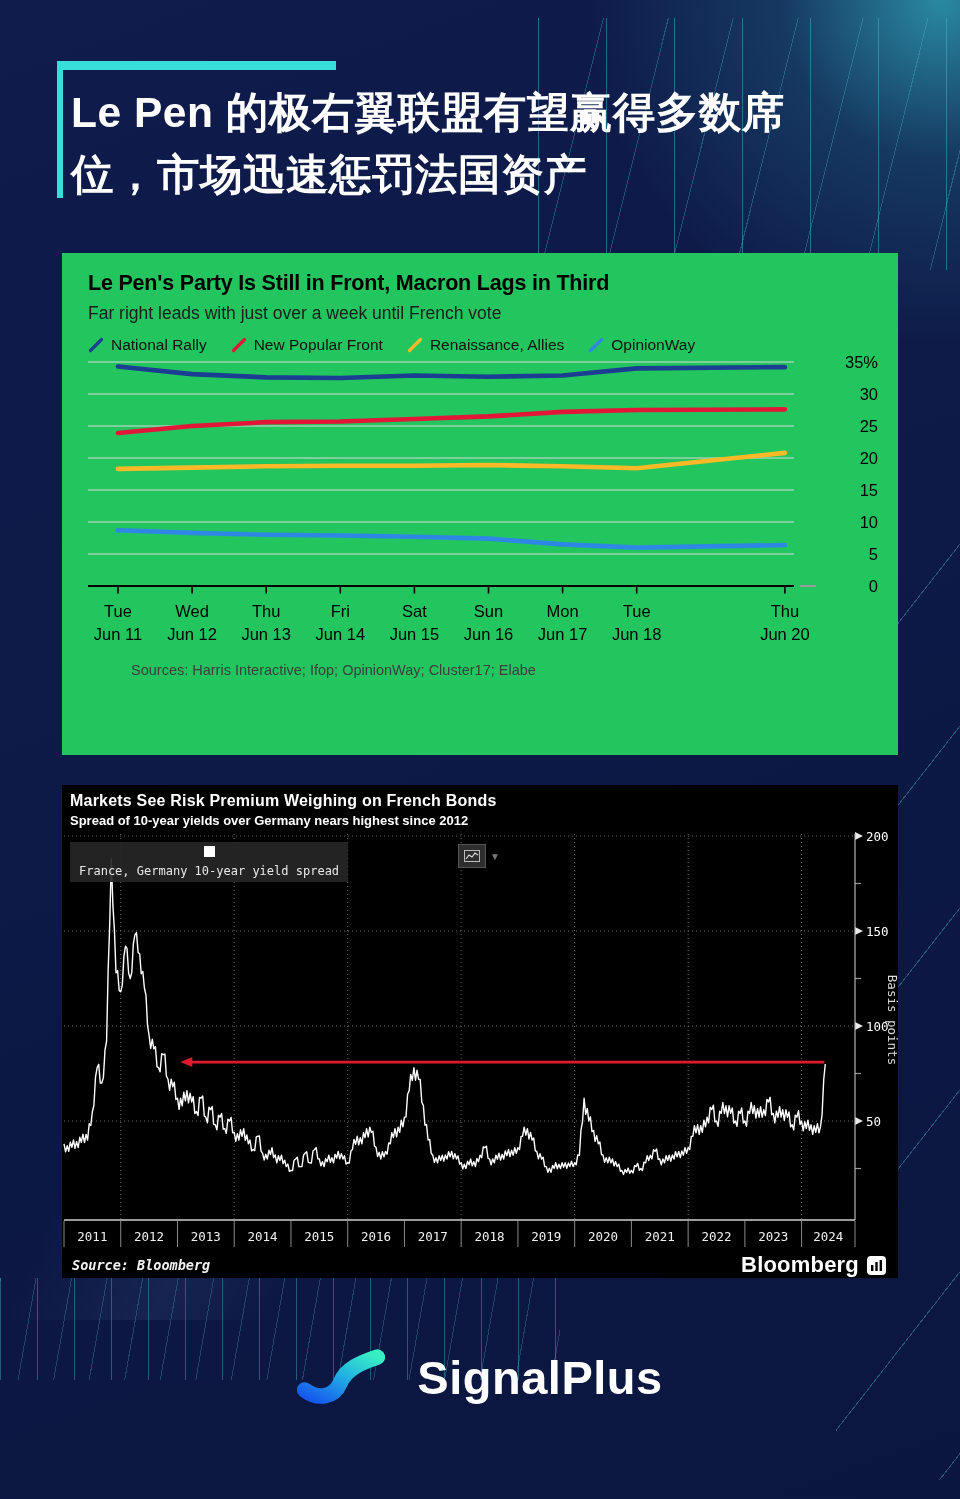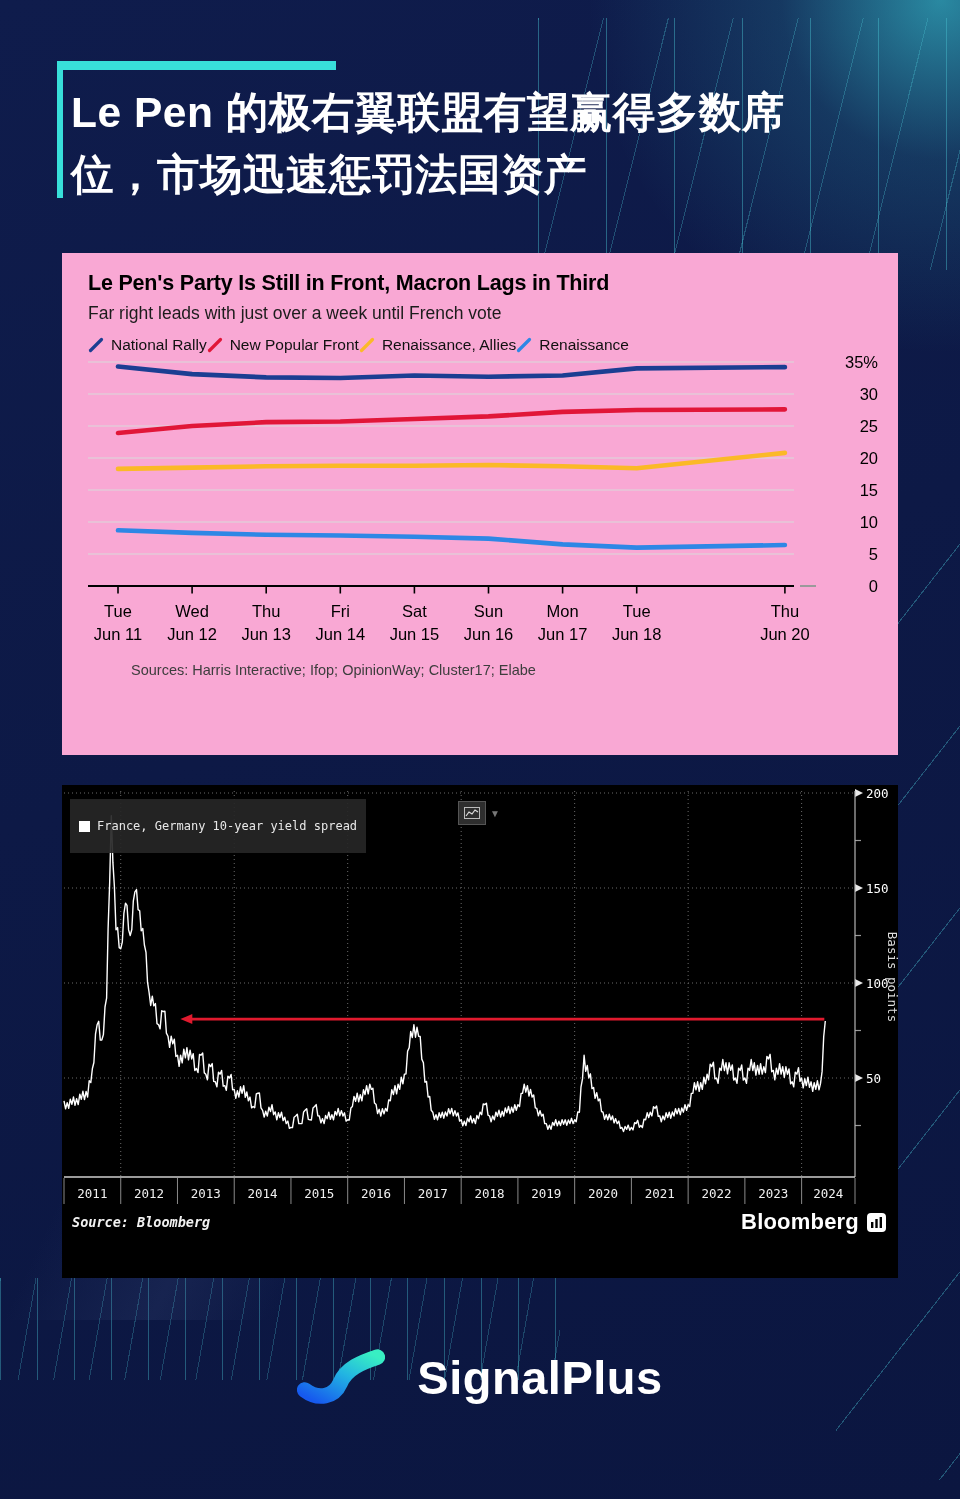--- a/index.html
+++ b/index.html
@@ -40,40 +40,40 @@
     border-top:9px solid #38dfda;border-left:6px solid #38dfda;
   }
   .headline{
     position:absolute;left:71px;top:82px;width:810px;
     color:#ffffff;font-size:42.5px;font-weight:700;line-height:1.46;
     letter-spacing:.5px;
   }
   
   .card1{
     position:absolute;left:62px;top:253px;width:836px;height:502px;
-    background:#f9a8d4;box-sizing:border-box;padding:18px 26px 0 26px;
+    background:#22c55e;box-sizing:border-box;padding:18px 26px 0 26px;
   }
   .c1-title{font-size:21.5px;font-weight:700;color:#000;letter-spacing:-.2px;}
   .c1-sub{font-size:17.5px;color:#1c1c1c;margin-top:7px;}
-  .c1-legend{display:flex;margin-top:12px;font-size:15.5px;color:#111;align-items:center;flex-wrap:nowrap;}
+  .c1-legend{display:flex;gap:24px;margin-top:12px;font-size:15.5px;color:#111;align-items:center;flex-wrap:nowrap;}
   .c1-legend .li{display:flex;gap:7px;align-items:center;white-space:nowrap;}
   .c1-src{font-size:14.5px;color:#3d3d3d;line-height:20px;margin-top:14px;margin-left:43px;}
   
   .card2{
     position:absolute;left:62px;top:785px;width:836px;height:493px;
     background:#000;color:#fff;box-sizing:border-box;
   }
   .c2-head{padding:7px 0 0 8px;}
   .c2-title{font-size:16px;font-weight:700;letter-spacing:.2px;}
   .c2-sub{font-size:13px;font-weight:700;margin-top:3px;}
   .c2-plotwrap{position:relative;margin-top:2px;}
   .c2-legend{
     position:absolute;left:8px;top:12px;background:rgba(38,38,38,.92);
-    padding:20px 9px;display:flex;align-items:center;gap:7px;
-    font-family:"DejaVu Sans Mono",monospace;font-size:12px;color:#e8e8e8;
+    padding:4px 9px;display:flex;align-items:center;gap:7px;
+    font-family:"DejaVu Sans Mono",monospace;font-size:12px;color:#e8e8e8;flex-direction:column;
   }
   .c2-legend .sq{width:11px;height:11px;background:#fff;}
   .c2-toolbar{position:absolute;left:396px;top:14px;display:flex;align-items:center;gap:4px;}
   .tb-btn{width:26px;height:22px;background:#2e2e2e;border:1px solid #555;display:flex;align-items:center;justify-content:center;}
   .tb-caret{color:#777;font-size:10px;}
   .c2-bottom{display:flex;justify-content:space-between;align-items:center;padding:2px 12px 0 10px;}
   .c2-source{font-family:"DejaVu Sans Mono",monospace;font-weight:700;font-size:13.5px;color:#f2f2f2;font-style:italic;}
   .bb-brand{display:flex;align-items:center;gap:8px;color:#fff;font-size:22px;font-weight:700;letter-spacing:.2px;}
   
   .footer{
@@ -116,21 +116,21 @@
       <span class="li">
         <svg width="16" height="16" viewBox="0 0 16 16">
           <line x1="2.5" y1="13.5" x2="13.5" y2="2.5" stroke="#fbb927" stroke-width="3.2" stroke-linecap="round"></line>
         </svg>
         <span>Renaissance, Allies</span>
       </span>
       <span class="li">
         <svg width="16" height="16" viewBox="0 0 16 16">
           <line x1="2.5" y1="13.5" x2="13.5" y2="2.5" stroke="#2e87e5" stroke-width="3.2" stroke-linecap="round"></line>
         </svg>
-        <span>Renaissance</span>
+        <span>OpinionWay</span>
       </span>
     </div>
   <svg id="poll-svg" width="792" height="292" viewBox="0 0 792 292">
       <line x1="0" y1="8" x2="706" y2="8" stroke="#dadada" stroke-width="1.2"></line>
       <text x="790" y="14" text-anchor="end" font-size="16.5" fill="#000">35%</text>
       <line x1="0" y1="40" x2="706" y2="40" stroke="#dadada" stroke-width="1.2"></line>
       <text x="790" y="46" text-anchor="end" font-size="16.5" fill="#000">30</text>
       <line x1="0" y1="72" x2="706" y2="72" stroke="#dadada" stroke-width="1.2"></line>
       <text x="790" y="78" text-anchor="end" font-size="16.5" fill="#000">25</text>
       <line x1="0" y1="104" x2="706" y2="104" stroke="#dadada" stroke-width="1.2"></line>
@@ -175,20 +175,24 @@
       <polyline points="30,79.04 104.1,72 178.2,68.16 252.29999999999998,67.52000000000001 326.4,64.96 400.5,62.400000000000006 474.59999999999997,57.92000000000001 548.6999999999999,56 696.9,55.35999999999999" fill="none" stroke="#e11638" stroke-width="4.6" stroke-linejoin="round" stroke-linecap="round"></polyline>
       <polyline points="30,114.88 104.1,113.60000000000001 178.2,112.32000000000001 252.29999999999998,111.68 326.4,111.68 400.5,111.04000000000002 474.59999999999997,112.32000000000001 548.6999999999999,114.24000000000001 696.9,98.88" fill="none" stroke="#fbb927" stroke-width="4.6" stroke-linejoin="round" stroke-linecap="round"></polyline>
       <polyline points="30,176.32000000000002 104.1,178.88 178.2,180.8 252.29999999999998,181.44000000000003 326.4,182.72000000000003 400.5,184.64000000000001 474.59999999999997,190.4 548.6999999999999,193.60000000000002 696.9,191.04000000000002" fill="none" stroke="#2e87e5" stroke-width="4.6" stroke-linejoin="round" stroke-linecap="round"></polyline>
     </svg>
   <div class="c1-src">
     <div>Sources: Harris Interactive; Ifop; OpinionWay; Cluster17; Elabe</div>
   </div>
 </div>
 
 <div class="card2">
+  <div class="c2-head">
+    <div class="c2-title">Markets See Risk Premium Weighing on French Bonds</div>
+    <div class="c2-sub">Spread of 10-year yields over Germany nears highest since 2012</div>
+  </div>
   <div class="c2-plotwrap">
     <svg id="bond-svg" width="836" height="420" viewBox="0 0 836 420">
         <line x1="58.74" y1="4" x2="58.74" y2="390" stroke="#6a6a6a" stroke-width="1" stroke-dasharray="1 3"></line>
         <line x1="172.22" y1="4" x2="172.22" y2="390" stroke="#6a6a6a" stroke-width="1" stroke-dasharray="1 3"></line>
         <line x1="285.7" y1="4" x2="285.7" y2="390" stroke="#6a6a6a" stroke-width="1" stroke-dasharray="1 3"></line>
         <line x1="399.18" y1="4" x2="399.18" y2="390" stroke="#6a6a6a" stroke-width="1" stroke-dasharray="1 3"></line>
         <line x1="512.6600000000001" y1="4" x2="512.6600000000001" y2="390" stroke="#6a6a6a" stroke-width="1" stroke-dasharray="1 3"></line>
         <line x1="626.14" y1="4" x2="626.14" y2="390" stroke="#6a6a6a" stroke-width="1" stroke-dasharray="1 3"></line>
         <line x1="739.62" y1="4" x2="739.62" y2="390" stroke="#6a6a6a" stroke-width="1" stroke-dasharray="1 3"></line>
         <line x1="2" y1="6" x2="793" y2="6" stroke="#6a6a6a" stroke-width="1" stroke-dasharray="1 3"></line>

